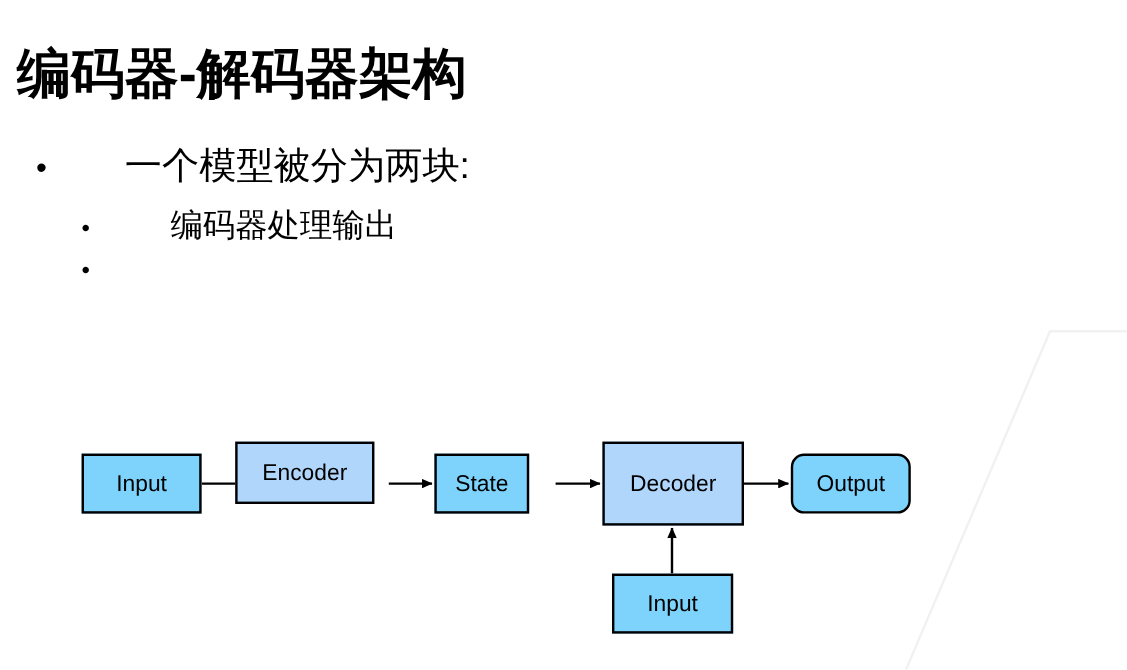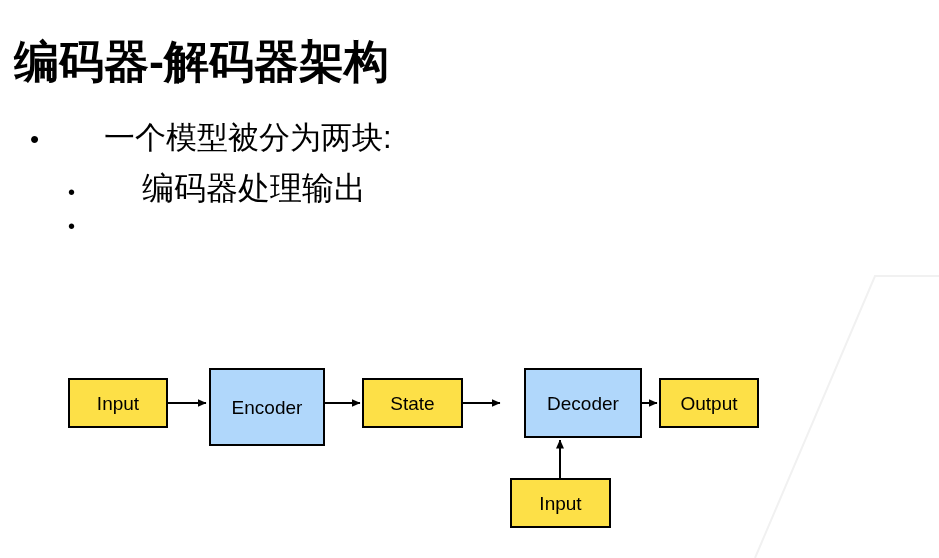--- a/index.html
+++ b/index.html
@@ -72,52 +72,52 @@
   }
   .bullet-text {
     display: inline-block;
     margin-left: 48px;
   }
   .level-1 .bullet-text {
     font-size: 31px;
     line-height: 40px;
   }
   .level-2 .bullet-text {
-    font-size: 32px;
+    font-size: 27px;
     line-height: 36px;
   }
 
   
   #flow-diagram {
     position: absolute;
     left: 0;
     top: 0;
     width: 939px;
     height: 558px;
   }
   .node-box {
     position: absolute;
     box-sizing: border-box;
     border: 2px solid #000000;
-    background: #fde047;
+    background: #7dd3fc;
     display: flex;
     align-items: center;
     justify-content: center;
     font-size: 19px;
     line-height: 1;
     color: #000000;
   }
   .node-box.accent {
     background: #b0d7fb;
   }
   #node-input-left  { left: 68px;  top: 378px; width: 100px; height: 50px; }
-  #node-encoder     { left: 209px; top: 368px; width: 116px; height: 78px; }
-  #node-state       { left: 362px; top: 378px; width: 101px; height: 50px; }
-  #node-decoder     { left: 524px; top: 368px; width: 118px; height: 70px; }
-  #node-output      { left: 659px; top: 378px; width: 100px; height: 50px; }
+  #node-encoder     { left: 196px; top: 368px; width: 116px; height: 52px; }
+  #node-state       { left: 362px; top: 378px; width: 79px; height: 50px; }
+  #node-decoder     { left: 502px; top: 368px; width: 118px; height: 70px; }
+  #node-output      { left: 659px; top: 378px; width: 100px; height: 50px; border-radius: 11px; }
   #node-input-bottom{ left: 510px; top: 478px; width: 101px; height: 50px; }
 
   #flow-arrows {
     position: absolute;
     left: 0; top: 0;
     width: 939px; height: 558px;
     pointer-events: none;
   }
 </style>
 </head>

